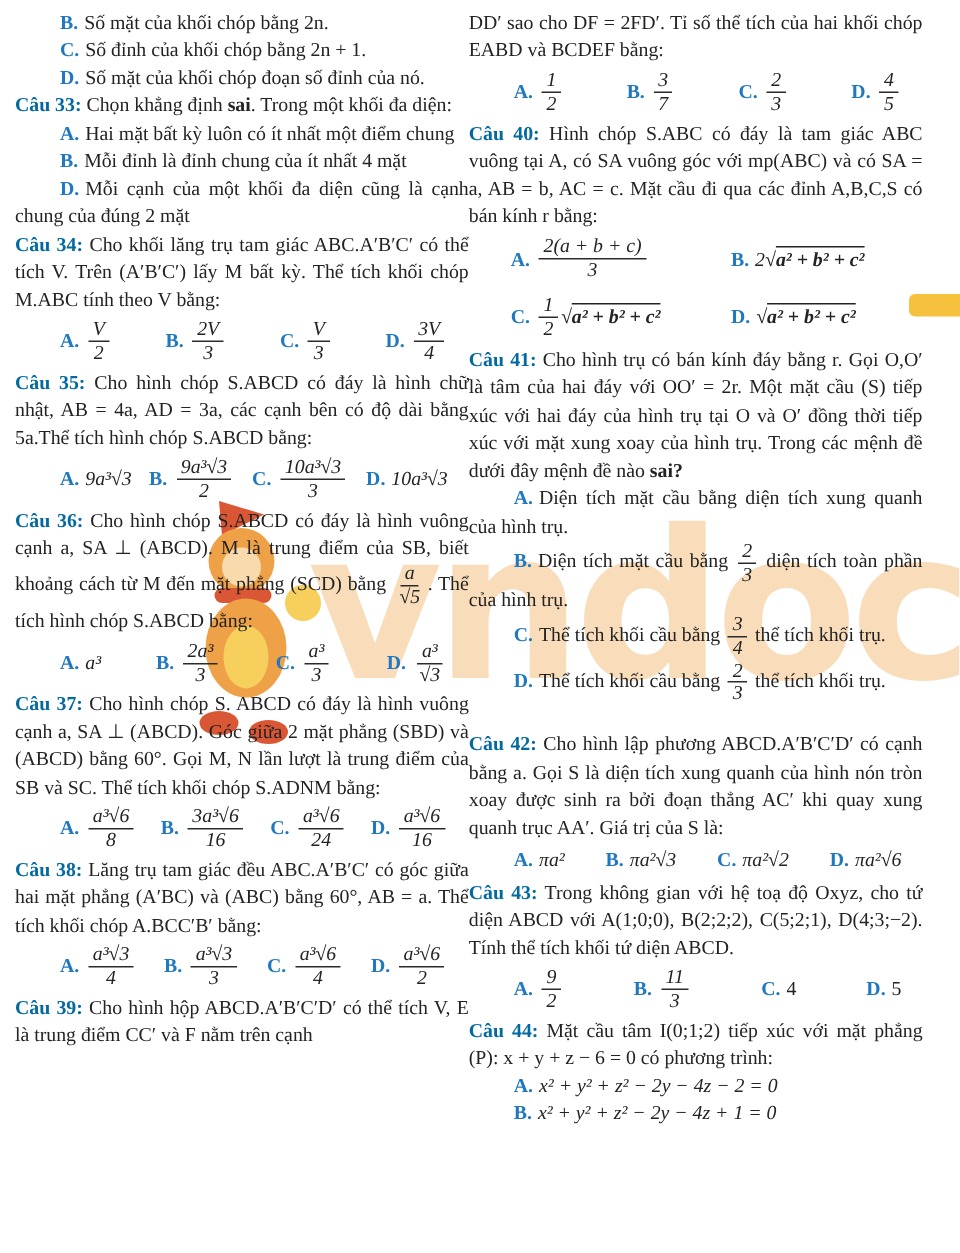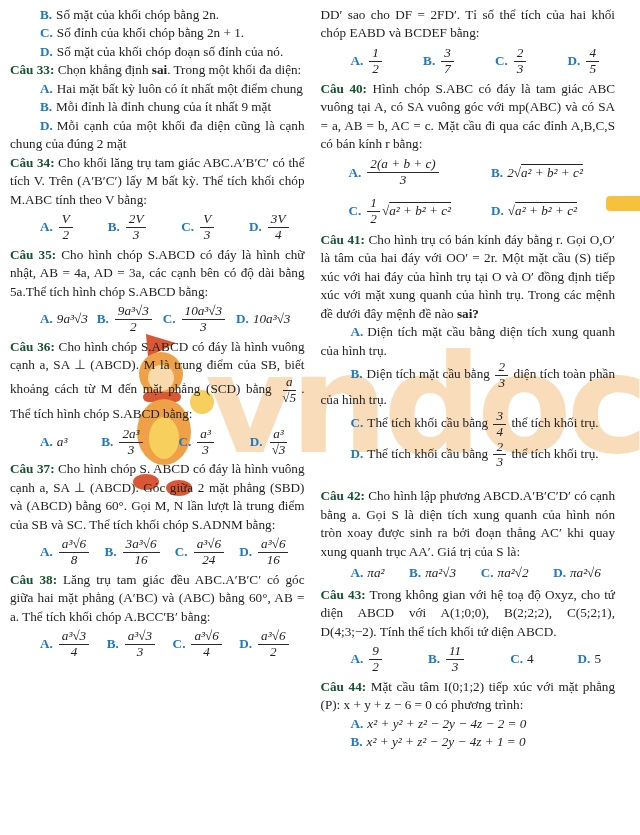--- a/index.html
+++ b/index.html
@@ -12,34 +12,34 @@
   
   .wm-layer{position:absolute;inset:0;z-index:0;}
   .wm-text{
     position:absolute;left:205px;top:308px;
     font-family:"DejaVu Sans", sans-serif;font-weight:bold;
     font-size:138px;letter-spacing:-5px;color:#f9ddba;
   }
   .wm-mascot{position:absolute;left:116px;top:330px;opacity:.95;}
   .wm-bar{position:absolute;right:0;top:196px;width:34px;height:15px;background:#f6c23e;border-radius:4px 0 0 4px;}
   
-  .columns{position:relative;z-index:1;display:flex;gap:16px;padding:6px 25px 0 10px;}
+  .columns{position:relative;z-index:1;display:flex;padding:6px 25px 0 10px;}
   .col{width:303px;}
   .para{margin:0;text-align:justify;}
   .optp{margin:0;text-indent:30px;text-align:justify;}
-  .qlabel{color:#14532d;font-weight:bold;}
+  .qlabel{color:#0369a1;font-weight:bold;}
   .lt{color:#1f78c0;font-weight:bold;margin-right:4px;}
   .sai{font-weight:bold;}
   .saiq{font-weight:bold;margin-top:28px;}
   .math{font-style:italic;}
   .frac{display:inline-flex;flex-direction:column;align-items:center;vertical-align:middle;
         font-style:italic;line-height:1.12;margin:0 2px;text-indent:0;}
   .frac .num{border-bottom:1px solid #2a2a2a;padding:0 3px;}
   .frac .den{padding:0 3px;}
-  .rt{font-style:italic;white-space:nowrap;}
+  .rt{font-style:italic;white-space:nowrap;font-weight:bold;}
   .rad{text-decoration:overline;}
   .optrow{display:flex;justify-content:space-between;align-items:center;
           padding:3px 14px 3px 30px;}
   .optrow .oitem{display:inline-flex;align-items:center;}
   .optgrid{display:grid;grid-template-columns:1.15fr 1fr;row-gap:8px;padding:4px 0 4px 28px;}
   .optgrid .oitem{display:inline-flex;align-items:center;}
   .mt2{margin-top:17px;}
 </style>
 </head>
 <body>
@@ -68,21 +68,21 @@
 
     <p class="optp"><span class="lt">B.</span><span>Số mặt của khối chóp bằng 2n.</span></p>
     <p class="optp"><span class="lt">C.</span><span>Số đỉnh của khối chóp bằng 2n + 1.</span></p>
     <p class="optp"><span class="lt">D.</span><span>Số mặt của khối chóp đoạn số đỉnh của nó.</span></p>
 
     <p class="para">
       <span class="qlabel">Câu 33:</span>
       <span>Chọn khẳng định </span><span class="sai">sai</span><span>. Trong một khối đa diện:</span>
     </p>
     <p class="optp"><span class="lt">A.</span><span>Hai mặt bất kỳ luôn có ít nhất một điểm chung</span></p>
-    <p class="optp"><span class="lt">B.</span><span>Mỗi đỉnh là đỉnh chung của ít nhất 9 mặt</span></p>
+    <p class="optp"><span class="lt">B.</span><span>Mỗi đỉnh là đỉnh chung của ít nhất 4 mặt</span></p>
     <p class="optp"><span class="lt">D.</span><span>Mỗi cạnh của một khối đa diện cũng là cạnh chung của đúng 2 mặt</span></p>
 
     <p class="para">
       <span class="qlabel">Câu 34:</span>
       <span>Cho khối lăng trụ tam giác ABC.A′B′C′ có thể tích V. Trên (A′B′C′) lấy M bất kỳ. Thể tích khối chóp M.ABC tính theo V bằng:</span>
     </p>
     <div class="optrow">
       <span class="oitem">
           <span class="lt">A.</span>
           <span class="frac">
@@ -240,20 +240,24 @@
         </span>
       <span class="oitem">
           <span class="lt">D.</span>
           <span class="frac">
             <span class="num">a³√6</span>
             <span class="den">2</span>
           </span>
         </span>
     </div>
 
+    <p class="para">
+      <span class="qlabel">Câu 39:</span>
+      <span>Cho hình hộp ABCD.A′B′C′D′ có thể tích V, E là trung điểm CC′ và F nằm trên cạnh</span>
+    </p>
   </div>
 
   <div class="col">
 
     <p class="para">
       <span>DD′ sao cho DF = 2FD′. Tỉ số thể tích của hai khối chóp EABD và BCDEF bằng:</span>
     </p>
     <div class="optrow">
       <span class="oitem">
           <span class="lt">A.</span>
@@ -311,21 +315,21 @@
           <span class="rt">√<span class="rad">a² + b² + c²</span></span>
         </span>
       <span class="oitem">
           <span class="lt">D.</span>
           <span class="rt">√<span class="rad">a² + b² + c²</span></span>
         </span>
     </div>
 
     <p class="para">
       <span class="qlabel">Câu 41:</span>
-      <span>Cho hình trụ có bán kính đáy bằng r. Gọi O,O′ là tâm của hai đáy với OO′ = 2r. Một mặt cầu (S) tiếp xúc với hai đáy của hình trụ tại  O và O′ đồng định tiếp xúc với mặt xung quanh của hình trụ. Trong các mệnh đề dưới đây mệnh đề nào </span><span class="saiq">sai?</span>
+      <span>Cho hình trụ có bán kính đáy bằng r. Gọi O,O′ là tâm của hai đáy với OO′ = 2r. Một mặt cầu (S) tiếp xúc với hai đáy của hình trụ tại  O và O′ đồng thời tiếp xúc với mặt xung xoay của hình trụ. Trong các mệnh đề dưới đây mệnh đề nào </span><span class="saiq">sai?</span>
     </p>
     <p class="optp"><span class="lt">A.</span><span>Diện tích mặt cầu bằng diện tích xung quanh của hình trụ.</span></p>
     <p class="optp"><span class="lt">B.</span><span>Diện tích mặt cầu bằng </span><span class="frac">
           <span class="num">2</span>
           <span class="den">3</span>
         </span><span> diện tích toàn phần của hình trụ.</span></p>
     <p class="optp"><span class="lt">C.</span><span>Thể tích khối cầu bằng </span><span class="frac">
           <span class="num">3</span>
           <span class="den">4</span>
         </span><span> thể tích khối trụ.</span></p>

